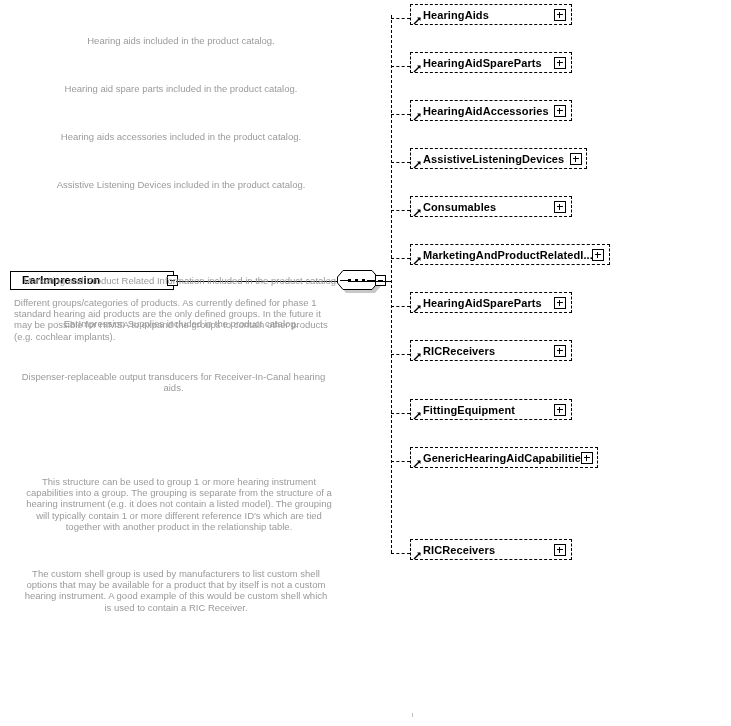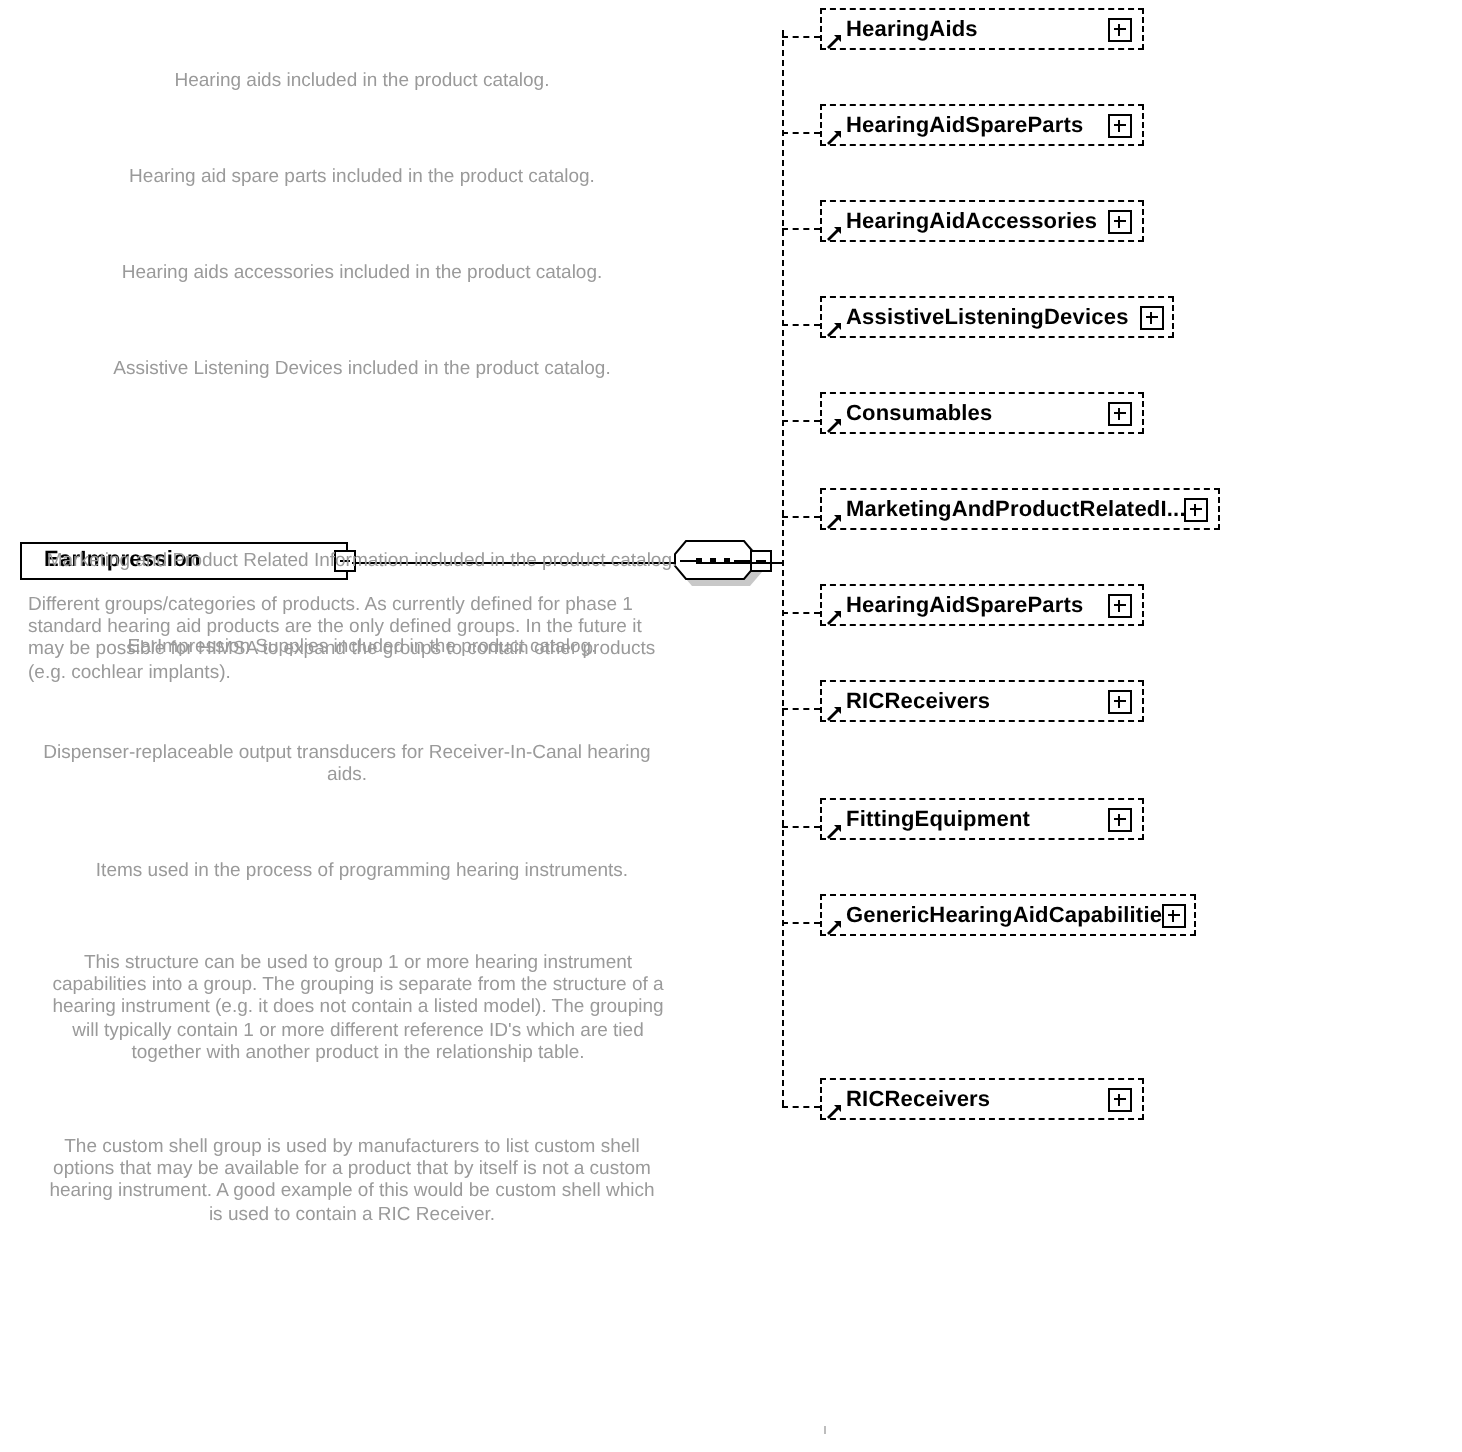--- a/index.html
+++ b/index.html
@@ -470,23 +470,20 @@
     <div class="child-shadow" style="width:162px"></div>
     <div class="child-box" style="width:162px">
       <svg class="ref-arrow" viewBox="0 0 9 9">
         <path d="M1,8 L7,2" stroke="#000000" stroke-width="1.4" fill="none"></path>
         <path d="M7.5,1.5 L7.5,5 L4,1.5 Z" fill="#000000"></path>
       </svg>
       <span class="child-label">FittingEquipment</span>
       <div class="plus-toggle" style="left:143px"></div>
     </div>
   </div>
-  <div class="child-desc" style="top:430px">
-    <p>Items used in the process of programming hearing instruments.</p>
-  </div>
 
   <div class="child" style="top:447px">
     <div class="child-branch"></div>
     <div class="child-shadow" style="width:188px"></div>
     <div class="child-box" style="width:188px">
       <svg class="ref-arrow" viewBox="0 0 9 9">
         <path d="M1,8 L7,2" stroke="#000000" stroke-width="1.4" fill="none"></path>
         <path d="M7.5,1.5 L7.5,5 L4,1.5 Z" fill="#000000"></path>
       </svg>
       <span class="child-label">GenericHearingAidCapabilities</span>

